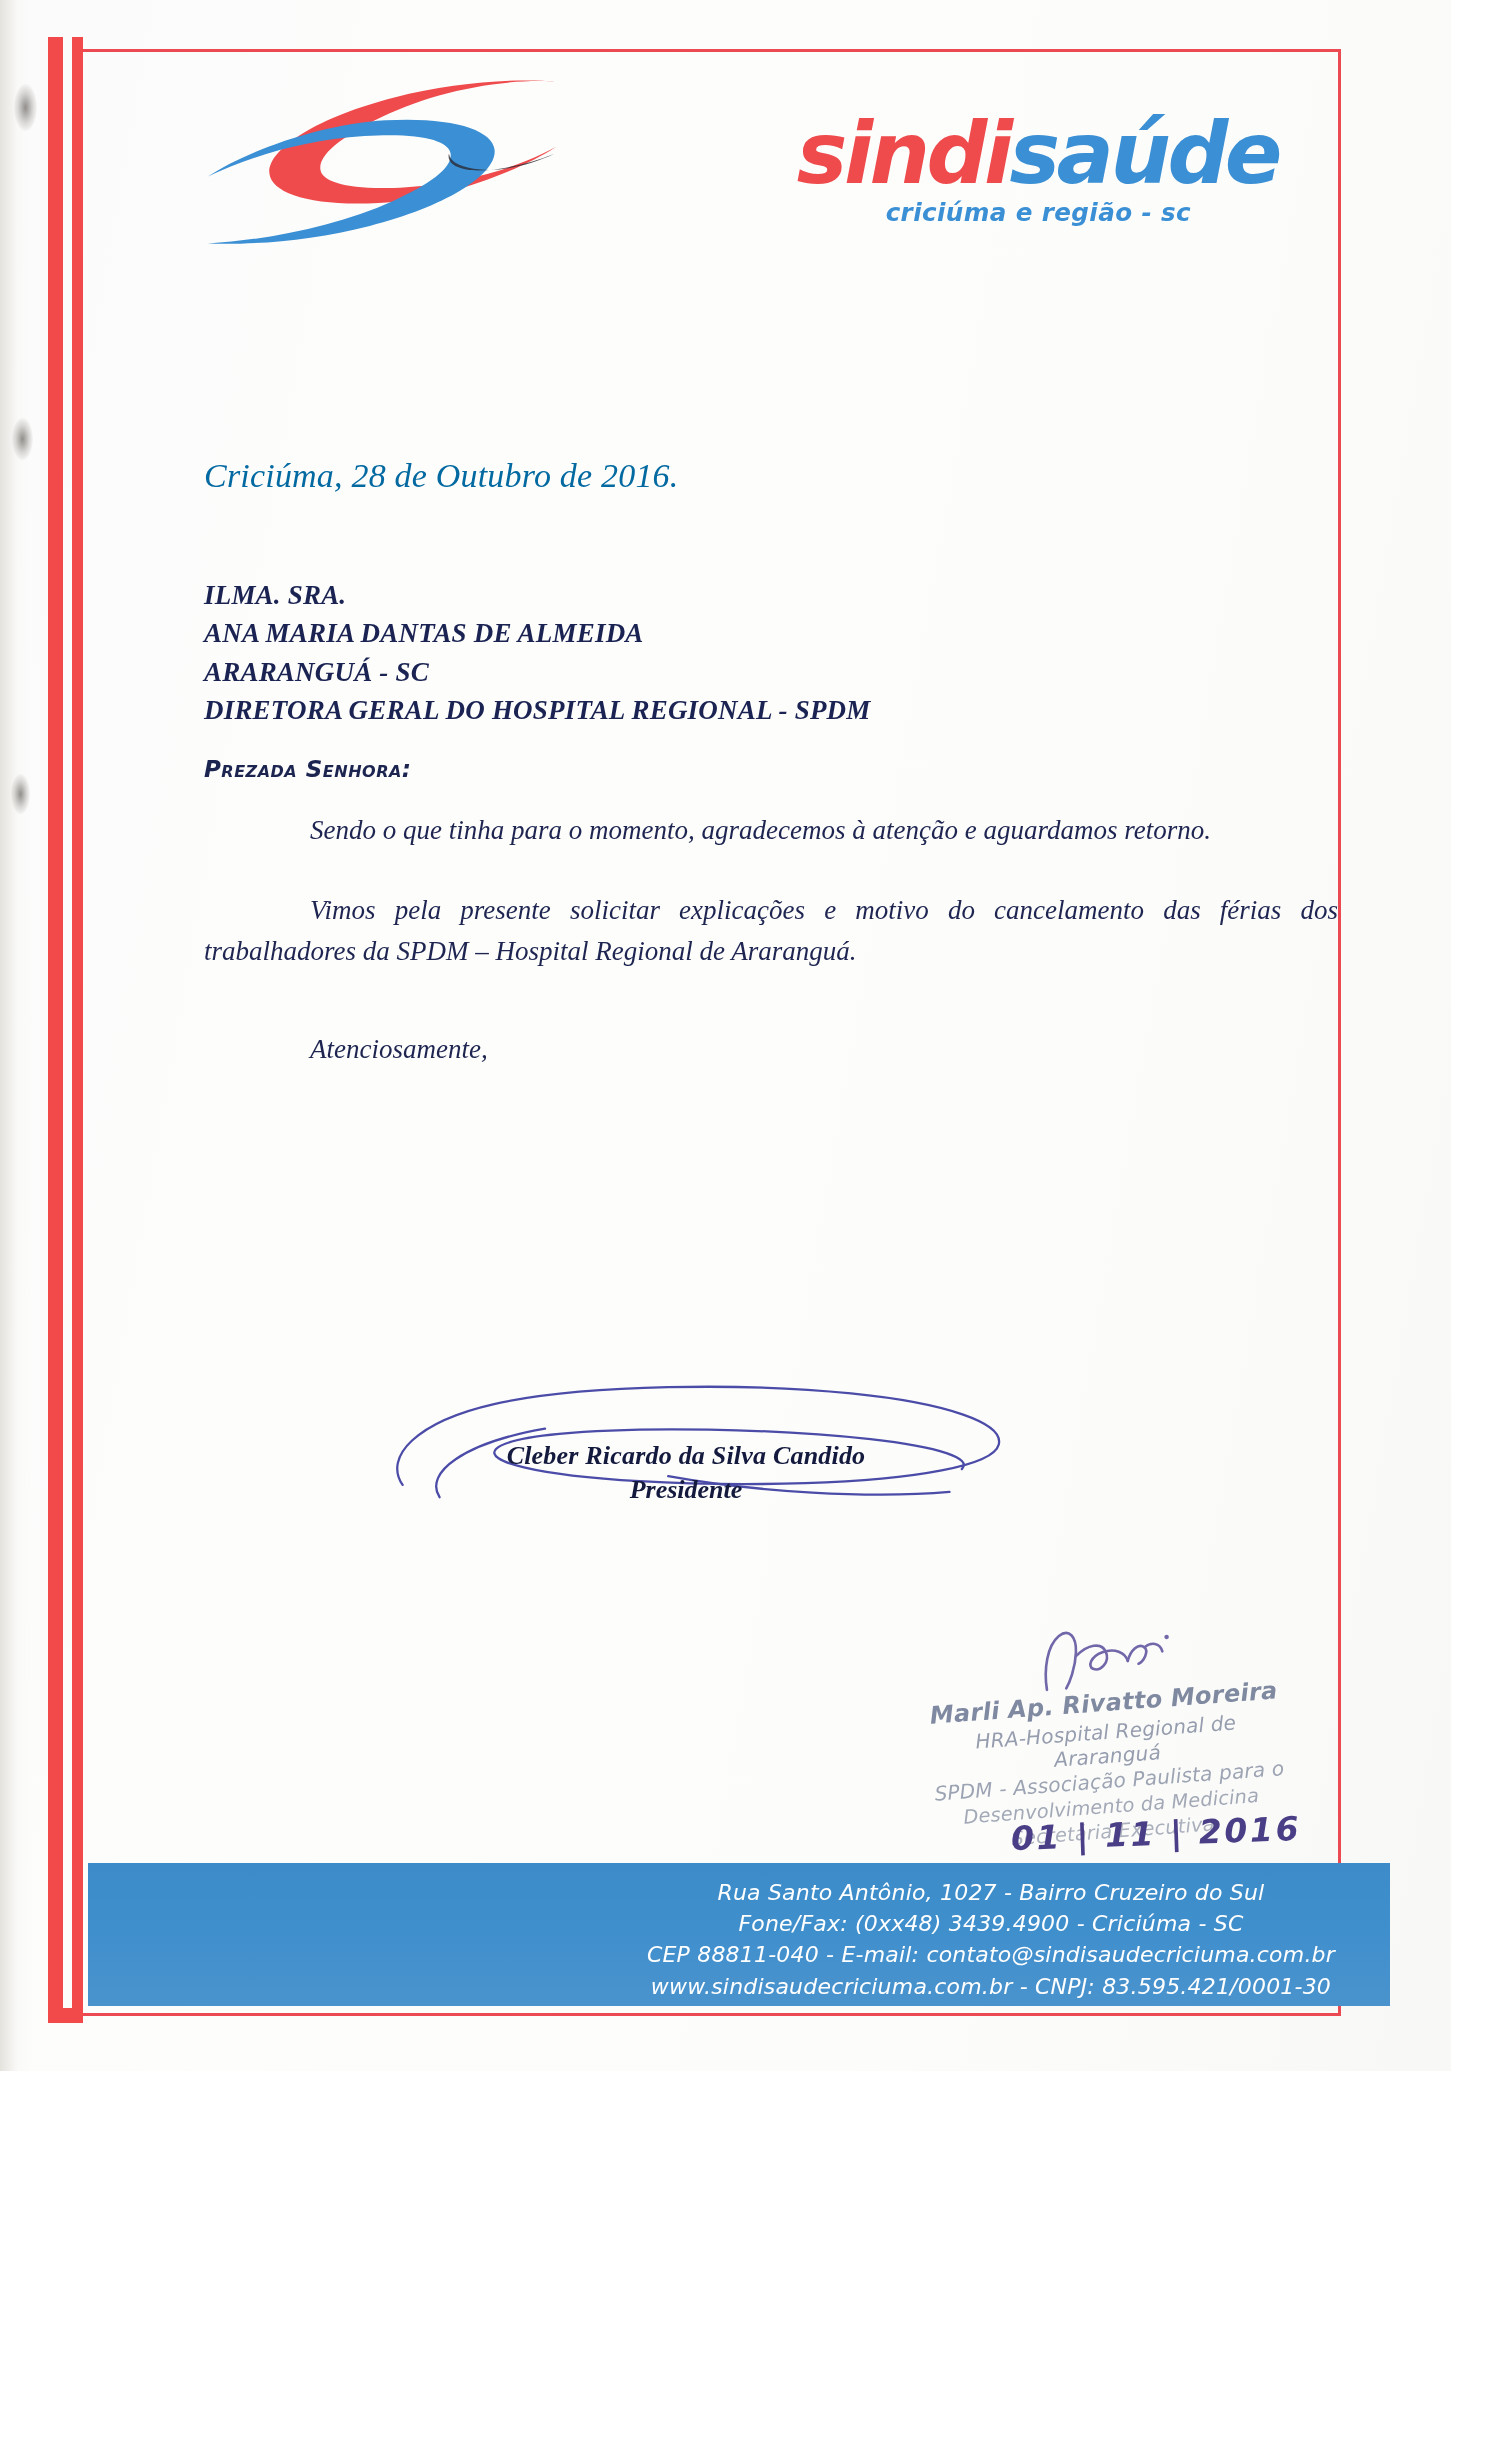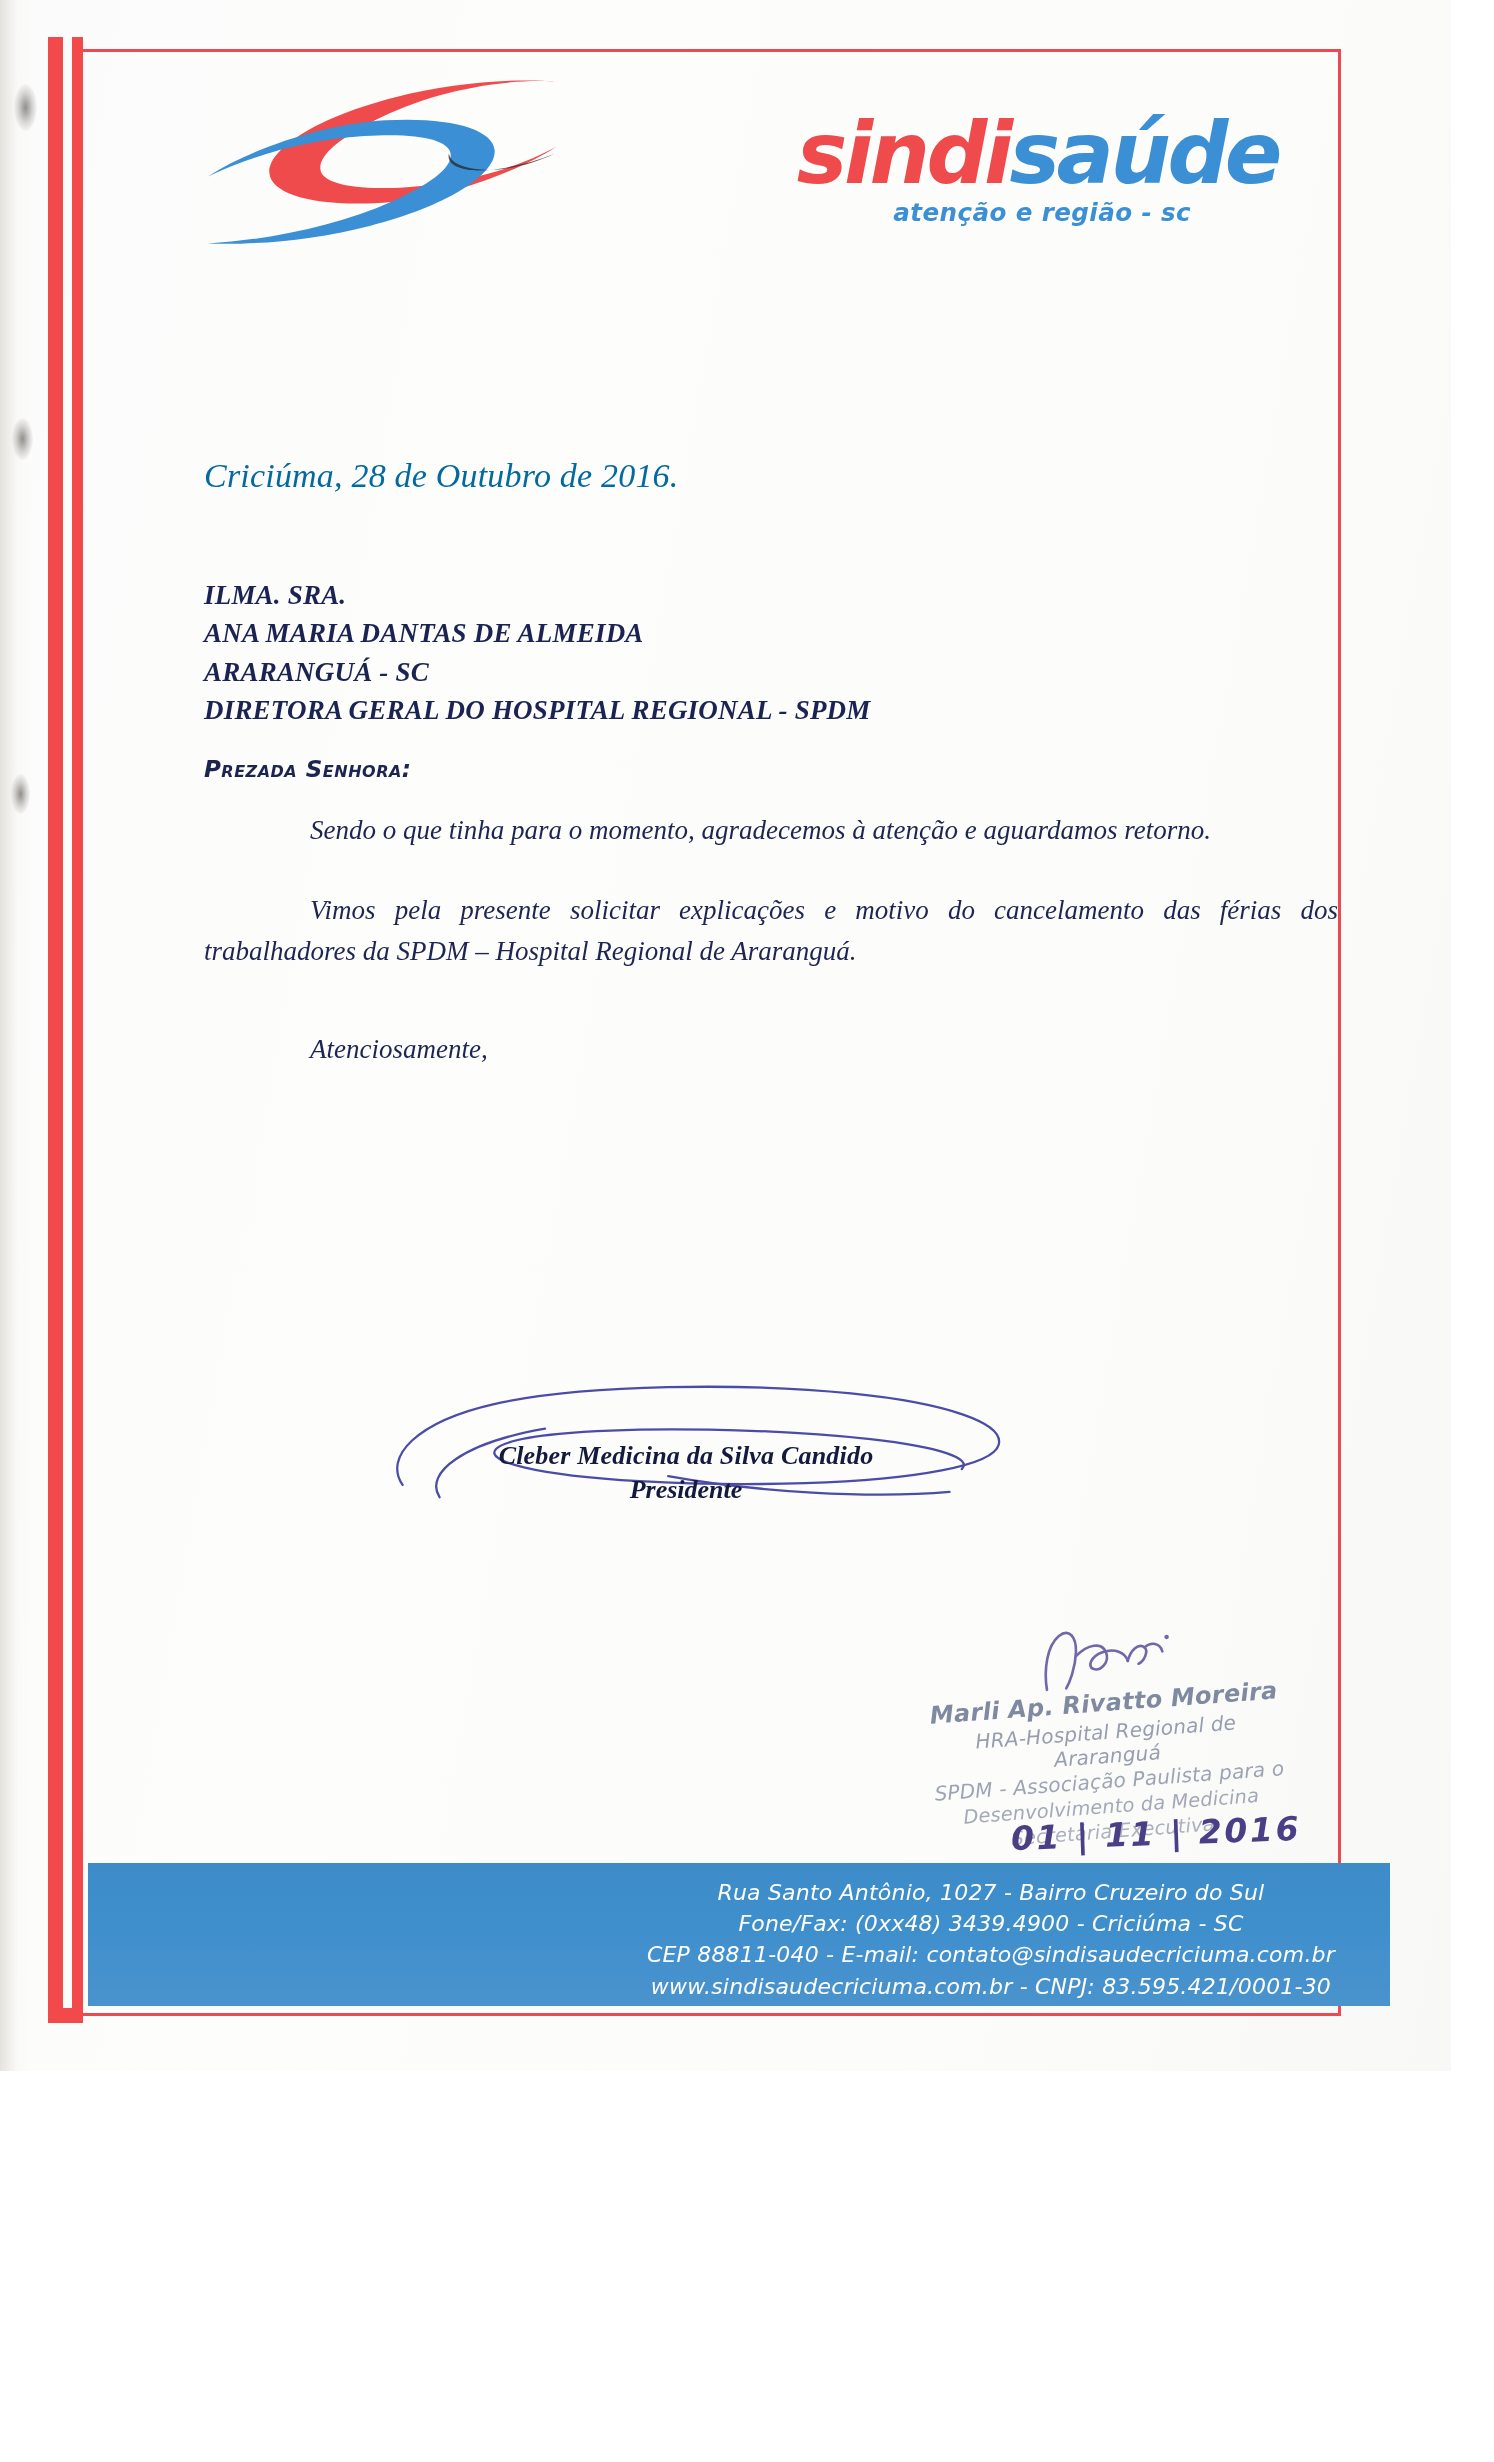--- a/index.html
+++ b/index.html
@@ -290,21 +290,21 @@
                  C 48 90, 132 60, 204 56
                  C 278 52, 326 66, 328 90
                  C 330 118, 272 154, 186 176
                  C 120 193, 50 198, 2 196 Z" fill="#3b8fd4"></path>
         <path d="M 276 94 C 278 104, 290 110, 312 112 C 336 114, 366 108, 396 94
                  C 362 108, 318 116, 296 112 C 280 109, 274 102, 276 94 Z" fill="#2b2b33" opacity="0.8"></path>
       </svg>
     </div>
     <div class="wordmark">
       <div class="wordmark-text"><span class="wm-sindi">sindi</span><span class="wm-saude">saúde</span></div>
-      <div class="wordmark-tagline">atenção e região - sc</div>
+      <div class="wordmark-tagline">criciúma e região - sc</div>
     </div>
   </div>
 
   <div class="doc-body">
 
     <div class="date-line">Criciúma, 28 de Outubro de 2016.</div>
 
     <div class="addressee">
       <div>ILMA. SRA.</div>
       <div>ANA MARIA DANTAS DE ALMEIDA</div>
@@ -332,21 +332,21 @@
                  C 110 85, 124 68, 206 60
                  C 296 51, 452 54, 560 66
                  C 640 75, 676 88, 664 100"></path>
         <path d="M 70 132
                  C 52 104, 98 70, 190 54"></path>
         <path d="M 330 108
                  C 430 126, 560 134, 650 126"></path>
       </g>
     </svg>
     <div class="sig-name-wrap">
-      <div class="sig-name">Cleber Medicina da Silva Candido</div>
+      <div class="sig-name">Cleber Ricardo da Silva Candido</div>
       <div class="sig-title">Presidente</div>
     </div>
   </div>
 
   <div class="stamp-block">
     <svg class="stamp-sig" viewBox="0 0 200 75" aria-hidden="true">
       <g fill="none" stroke="#4b3f94" stroke-width="3" stroke-linecap="round">
         <path d="M 26 70 C 24 46, 30 20, 44 10 C 56 2, 64 12, 62 30 C 60 48, 52 64, 48 70"></path>
         <path d="M 62 34 C 76 22, 92 20, 96 32 C 100 44, 88 54, 80 50 C 74 47, 78 36, 92 32 C 106 28, 118 34, 120 44"></path>
         <path d="M 120 44 C 124 32, 134 24, 140 30 C 145 35, 138 46, 132 48"></path>

